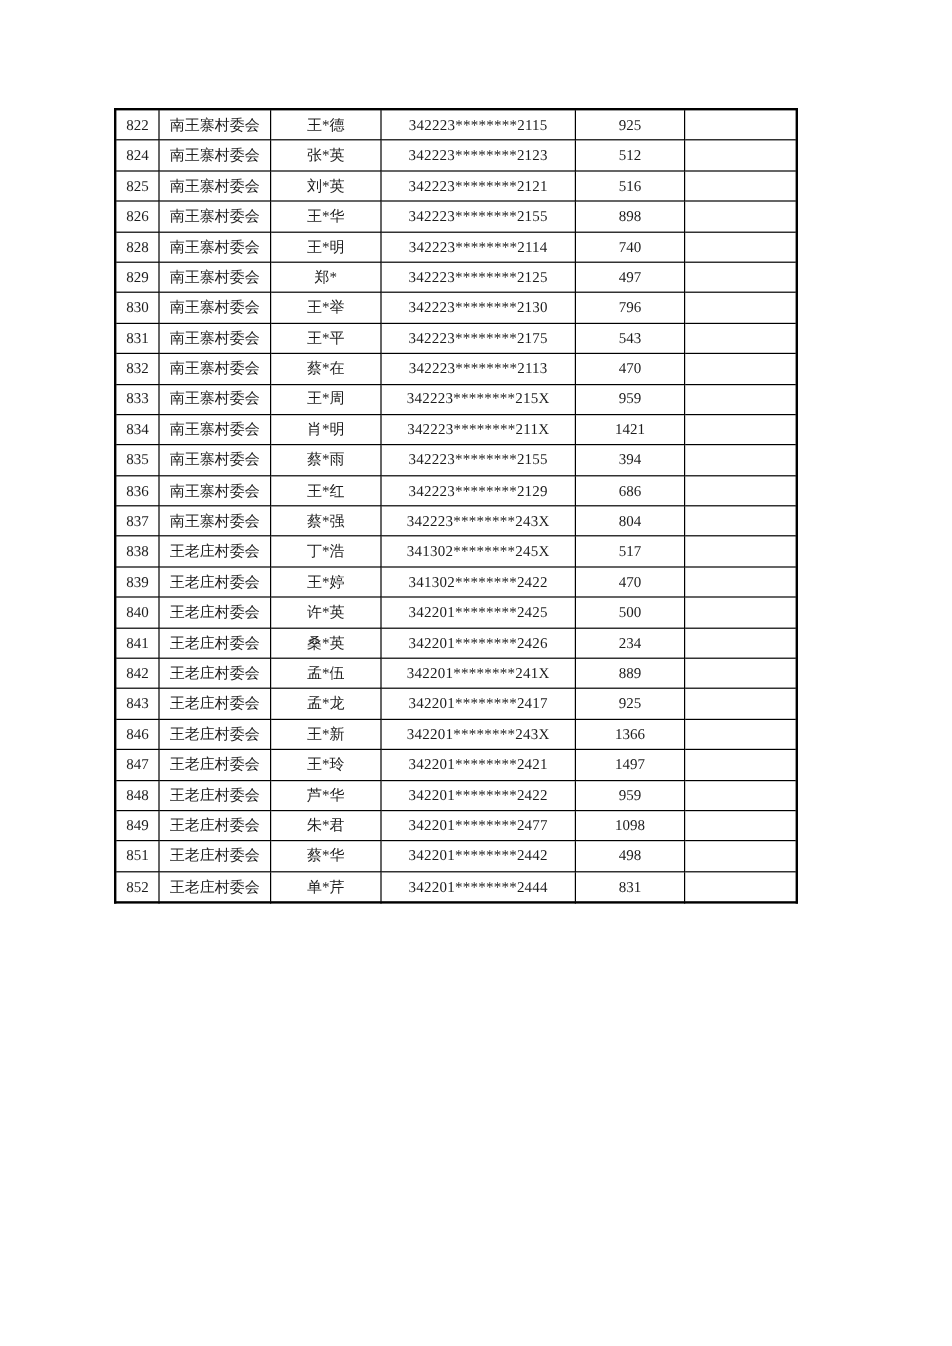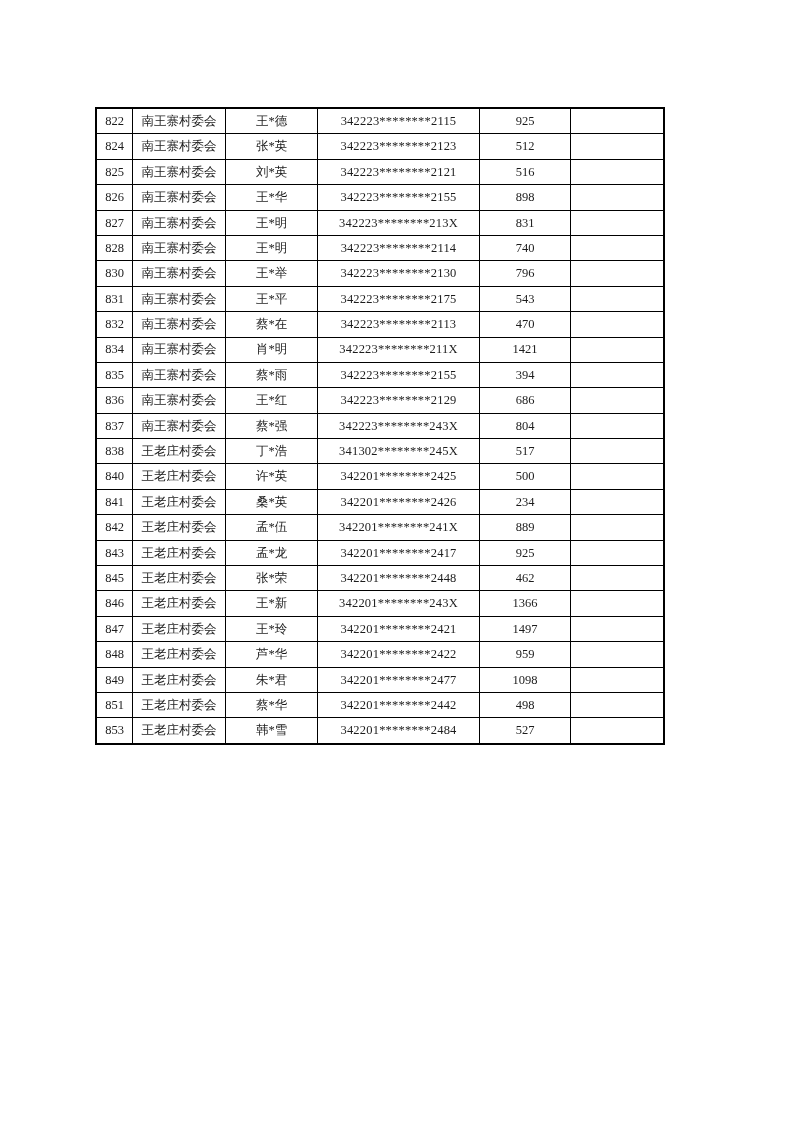--- a/index.html
+++ b/index.html
@@ -11,21 +11,21 @@
   .page {
     position: relative;
     width: 793px;
     height: 1122px;
     background: #ffffff;
     overflow: hidden;
   }
   .sheet {
     position: absolute;
     left: 95px;
-    top: 107px;
+    top: 90px;
   }
   table.grid {
     border-collapse: collapse;
     table-layout: fixed;
     width: 561px;
     border: 2px solid #000;
   }
   table.grid td {
     border: 1px solid #000;
     height: 24.4px;
@@ -78,36 +78,36 @@
           </tr>
           <tr>
             <td class="col-index">826</td>
             <td class="col-village">南王寨村委会</td>
             <td class="col-name">王*华</td>
             <td class="col-id">342223********2155</td>
             <td class="col-amount">898</td>
             <td class="col-remark"></td>
           </tr>
           <tr>
-            <td class="col-index">827</td>
-            <td class="col-village">南王寨村委会</td>
-            <td class="col-name">王*明</td>
-            <td class="col-id">342223********213X</td>
-            <td class="col-amount">831</td>
-            <td class="col-remark"></td>
-          </tr>
-          <tr>
             <td class="col-index">828</td>
             <td class="col-village">南王寨村委会</td>
             <td class="col-name">王*明</td>
             <td class="col-id">342223********2114</td>
             <td class="col-amount">740</td>
             <td class="col-remark"></td>
           </tr>
           <tr>
+            <td class="col-index">829</td>
+            <td class="col-village">南王寨村委会</td>
+            <td class="col-name">郑*</td>
+            <td class="col-id">342223********2125</td>
+            <td class="col-amount">497</td>
+            <td class="col-remark"></td>
+          </tr>
+          <tr>
             <td class="col-index">830</td>
             <td class="col-village">南王寨村委会</td>
             <td class="col-name">王*举</td>
             <td class="col-id">342223********2130</td>
             <td class="col-amount">796</td>
             <td class="col-remark"></td>
           </tr>
           <tr>
             <td class="col-index">831</td>
             <td class="col-village">南王寨村委会</td>
@@ -118,20 +118,28 @@
           </tr>
           <tr>
             <td class="col-index">832</td>
             <td class="col-village">南王寨村委会</td>
             <td class="col-name">蔡*在</td>
             <td class="col-id">342223********2113</td>
             <td class="col-amount">470</td>
             <td class="col-remark"></td>
           </tr>
           <tr>
+            <td class="col-index">833</td>
+            <td class="col-village">南王寨村委会</td>
+            <td class="col-name">王*周</td>
+            <td class="col-id">342223********215X</td>
+            <td class="col-amount">959</td>
+            <td class="col-remark"></td>
+          </tr>
+          <tr>
             <td class="col-index">834</td>
             <td class="col-village">南王寨村委会</td>
             <td class="col-name">肖*明</td>
             <td class="col-id">342223********211X</td>
             <td class="col-amount">1421</td>
             <td class="col-remark"></td>
           </tr>
           <tr>
             <td class="col-index">835</td>
             <td class="col-village">南王寨村委会</td>
@@ -158,20 +166,28 @@
           </tr>
           <tr>
             <td class="col-index">838</td>
             <td class="col-village">王老庄村委会</td>
             <td class="col-name">丁*浩</td>
             <td class="col-id">341302********245X</td>
             <td class="col-amount">517</td>
             <td class="col-remark"></td>
           </tr>
           <tr>
+            <td class="col-index">839</td>
+            <td class="col-village">王老庄村委会</td>
+            <td class="col-name">王*婷</td>
+            <td class="col-id">341302********2422</td>
+            <td class="col-amount">470</td>
+            <td class="col-remark"></td>
+          </tr>
+          <tr>
             <td class="col-index">840</td>
             <td class="col-village">王老庄村委会</td>
             <td class="col-name">许*英</td>
             <td class="col-id">342201********2425</td>
             <td class="col-amount">500</td>
             <td class="col-remark"></td>
           </tr>
           <tr>
             <td class="col-index">841</td>
             <td class="col-village">王老庄村委会</td>
@@ -190,28 +206,20 @@
           </tr>
           <tr>
             <td class="col-index">843</td>
             <td class="col-village">王老庄村委会</td>
             <td class="col-name">孟*龙</td>
             <td class="col-id">342201********2417</td>
             <td class="col-amount">925</td>
             <td class="col-remark"></td>
           </tr>
           <tr>
-            <td class="col-index">845</td>
-            <td class="col-village">王老庄村委会</td>
-            <td class="col-name">张*荣</td>
-            <td class="col-id">342201********2448</td>
-            <td class="col-amount">462</td>
-            <td class="col-remark"></td>
-          </tr>
-          <tr>
             <td class="col-index">846</td>
             <td class="col-village">王老庄村委会</td>
             <td class="col-name">王*新</td>
             <td class="col-id">342201********243X</td>
             <td class="col-amount">1366</td>
             <td class="col-remark"></td>
           </tr>
           <tr>
             <td class="col-index">847</td>
             <td class="col-village">王老庄村委会</td>
@@ -238,23 +246,23 @@
           </tr>
           <tr>
             <td class="col-index">851</td>
             <td class="col-village">王老庄村委会</td>
             <td class="col-name">蔡*华</td>
             <td class="col-id">342201********2442</td>
             <td class="col-amount">498</td>
             <td class="col-remark"></td>
           </tr>
           <tr>
-            <td class="col-index">853</td>
-            <td class="col-village">王老庄村委会</td>
-            <td class="col-name">韩*雪</td>
-            <td class="col-id">342201********2484</td>
-            <td class="col-amount">527</td>
+            <td class="col-index">852</td>
+            <td class="col-village">王老庄村委会</td>
+            <td class="col-name">单*芹</td>
+            <td class="col-id">342201********2444</td>
+            <td class="col-amount">831</td>
             <td class="col-remark"></td>
           </tr>
         </tbody>
     </table>
   </div>
 </div>
 
 </body></html>

